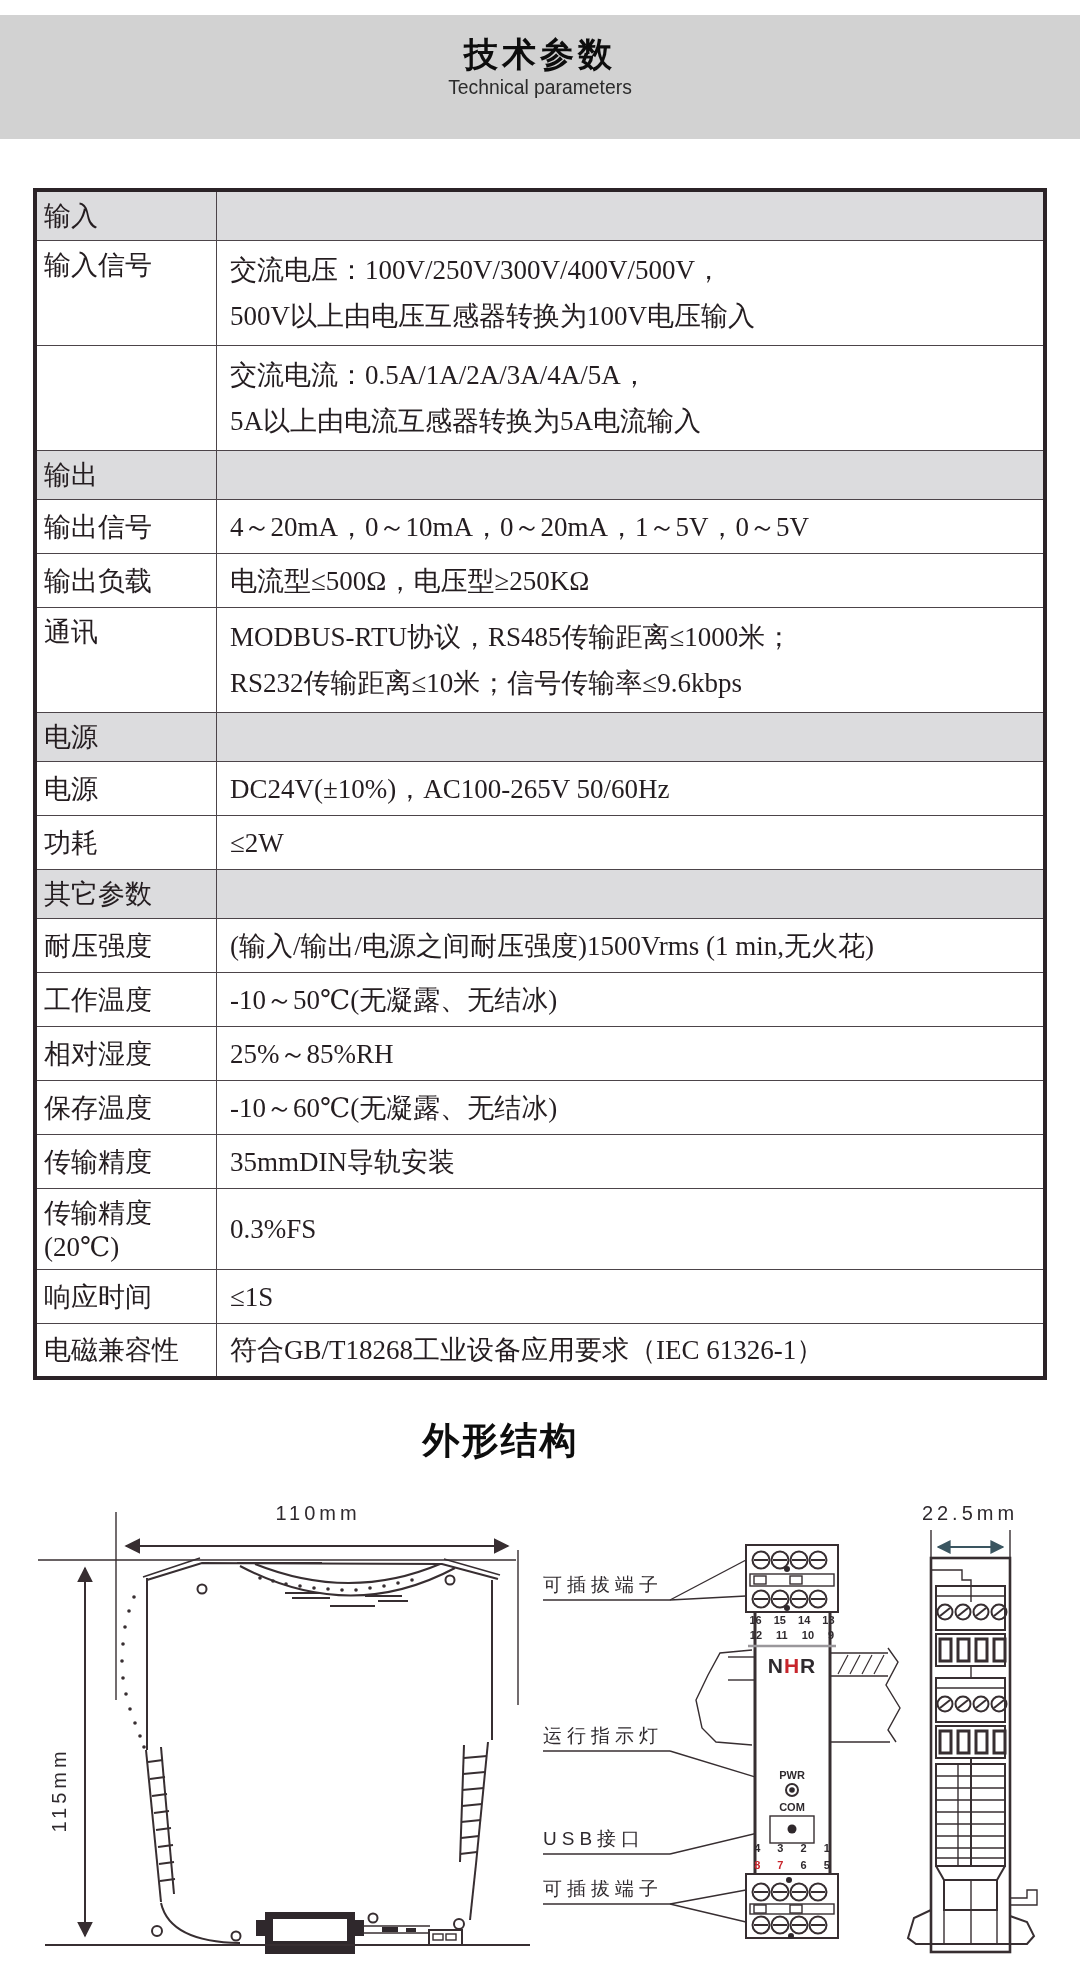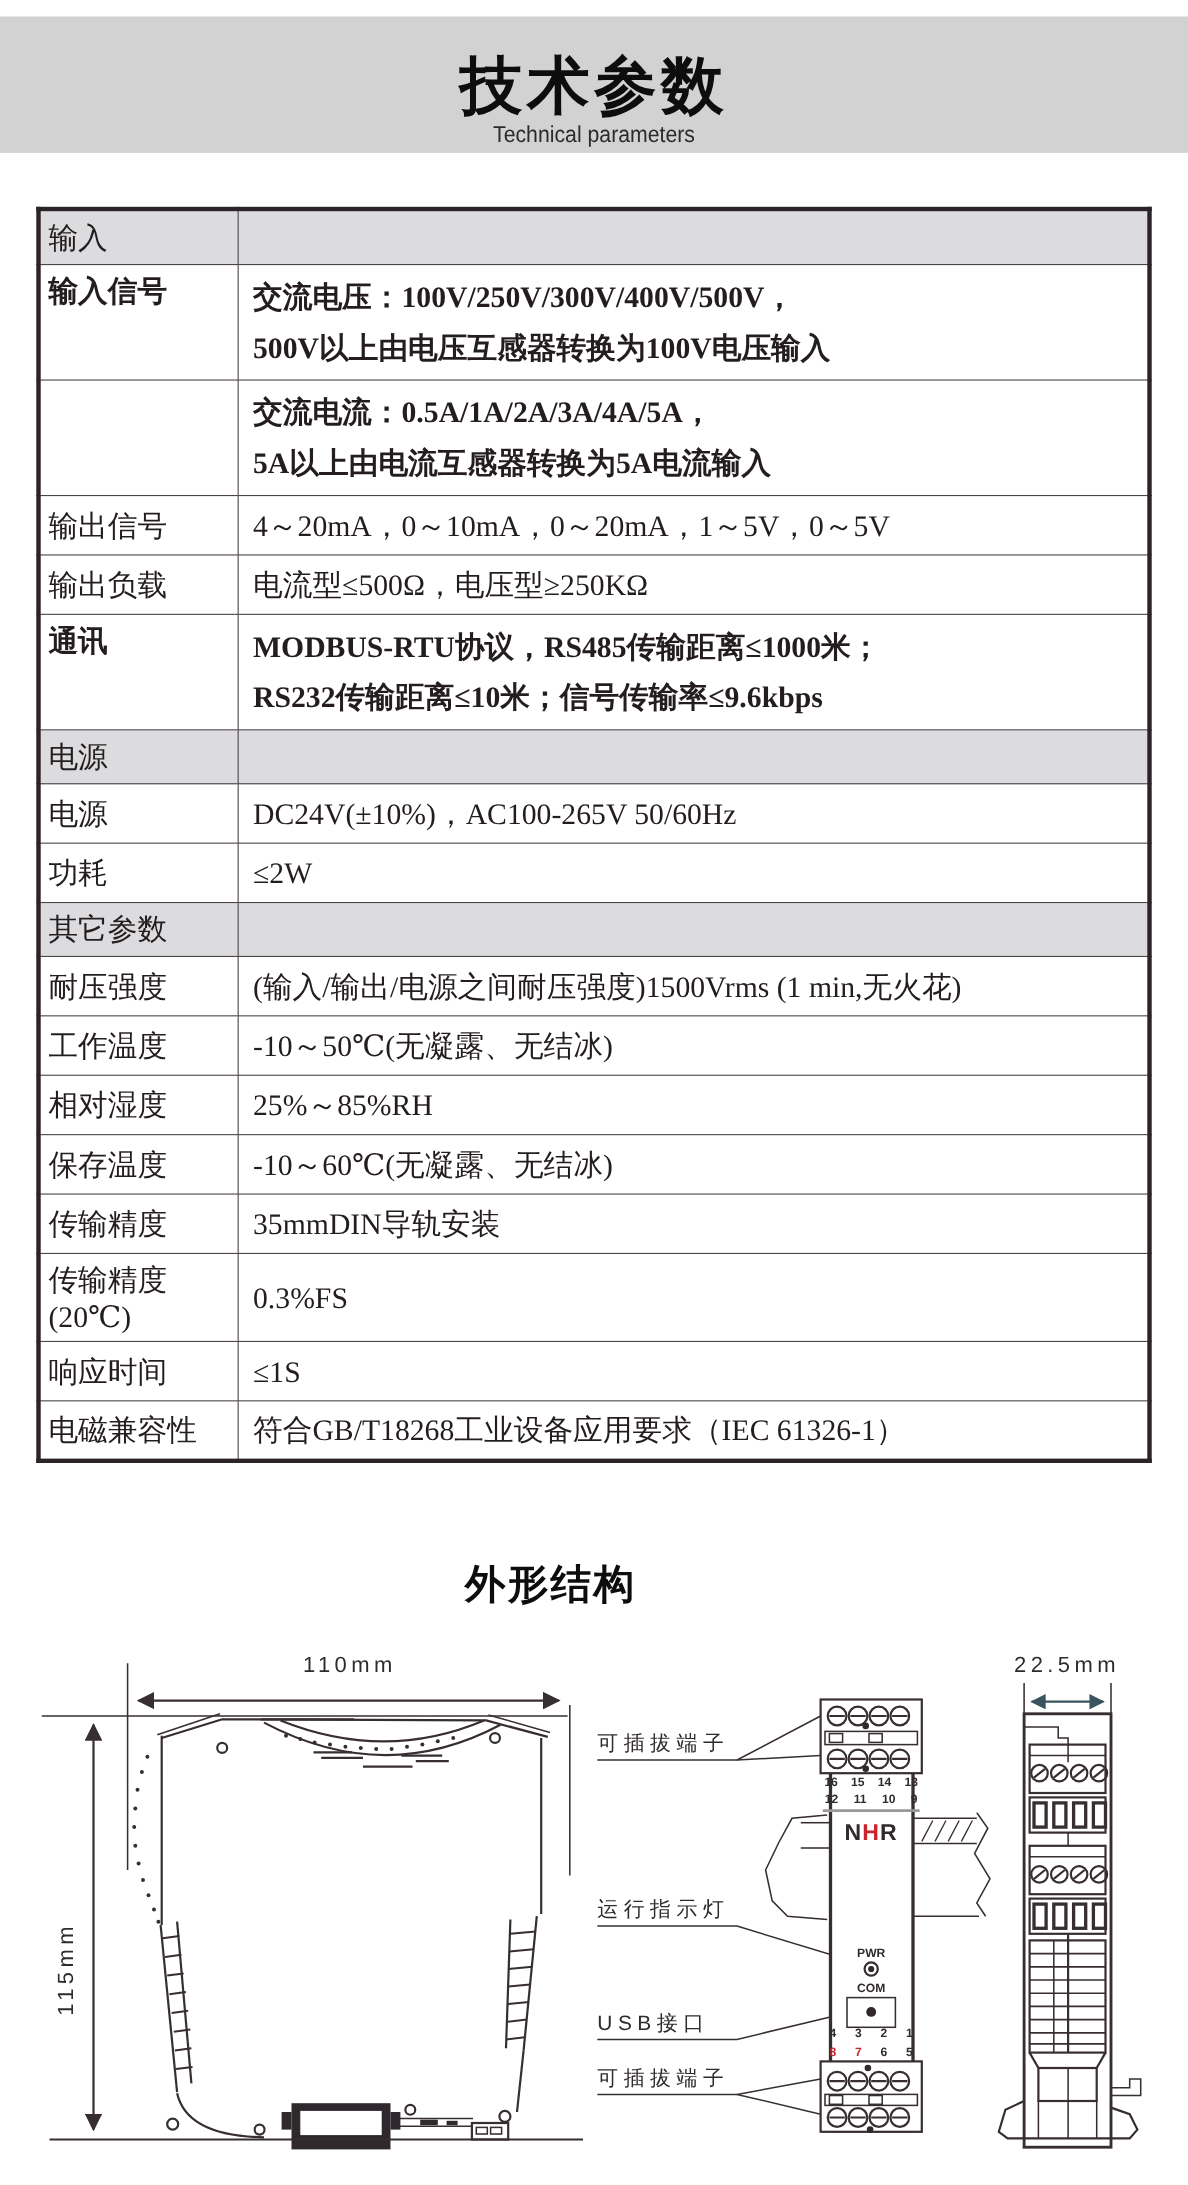--- a/index.html
+++ b/index.html
@@ -1,32 +1,32 @@
 <!DOCTYPE html>
 <html><head>
 <meta charset="utf-8">
 <style>
   html,body{margin:0;padding:0;background:#fff;}
   #page{position:relative;width:1080px;height:1986px;background:#ffffff;overflow:hidden;
         font-family:"Liberation Sans","DejaVu Sans",sans-serif;color:#1c1c1c;}
   
   .title-band{position:absolute;left:0;top:15px;width:1080px;height:124px;background:#d2d2d2;text-align:center;}
-  .title-band h1{margin:0;padding-top:34px;font-size:57px;font-weight:bold;letter-spacing:4px;color:#0d0d0d;line-height:1.05;}
+  .title-band h1{margin:0;padding-top:22px;font-size:34px;font-weight:bold;letter-spacing:4px;color:#0d0d0d;line-height:1.05;}
   .title-band .sub{margin-top:2px;font-size:21px;color:#2b2b2b;transform:scaleX(.92);letter-spacing:0;}
   
   table.spec{position:absolute;left:33px;top:188px;width:1014px;border-collapse:collapse;
              font-family:"Liberation Serif","DejaVu Serif",serif;font-size:27px;color:#241d20;table-layout:fixed;border-radius:14px;}
   table.spec{border:4px solid #2b2327;}
   table.spec td{border:1.5px solid #4c4449;vertical-align:middle;}
   td.label{width:168px;padding:6px 4px 6px 7px;}
   td.value{padding:6px 8px 6px 13px;margin-top:12px;}
   tr{height:54px;}
   tr.section{height:37px;}
   tr.section td{background:#dcdcde;}
-  tr.multi td{vertical-align:top;font-weight:bold;}
+  tr.multi td{vertical-align:top;}
   tr.multi{height:102px;}
   tr.multi .value div{line-height:46px;}
   .value div{line-height:36px;white-space:nowrap;}
   
   .outline-title{position:absolute;left:0;top:1416px;width:1001px;text-align:center;
                  font-size:37px;font-weight:bold;color:#0d0d0d;letter-spacing:2px;}
   svg#outline{position:absolute;left:30px;top:1490px;}
   svg#outline .ln{fill:none;stroke:#372e31;stroke-width:2;}
   svg#outline .thin{stroke-width:1.4;}
   svg#outline text{fill:#2f2a2e;stroke:none;font-family:"Liberation Sans","DejaVu Sans",sans-serif;}
@@ -58,20 +58,24 @@
             <div>交流电压：100V/250V/300V/400V/500V，</div>
             <div>500V以上由电压互感器转换为100V电压输入</div>
           </td>
         </tr>
         <tr class="multi">
           <td class="label"></td>
           <td class="value">
             <div>交流电流：0.5A/1A/2A/3A/4A/5A，</div>
             <div>5A以上由电流互感器转换为5A电流输入</div>
           </td>
+        </tr>
+        <tr class="section">
+          <td class="label">输出</td>
+          <td class="value"></td>
         </tr>
         <tr>
           <td class="label">输出信号</td>
           <td class="value">
             <div>4～20mA，0～10mA，0～20mA，1～5V，0～5V</div>
           </td>
         </tr>
         <tr>
           <td class="label">输出负载</td>
           <td class="value">

